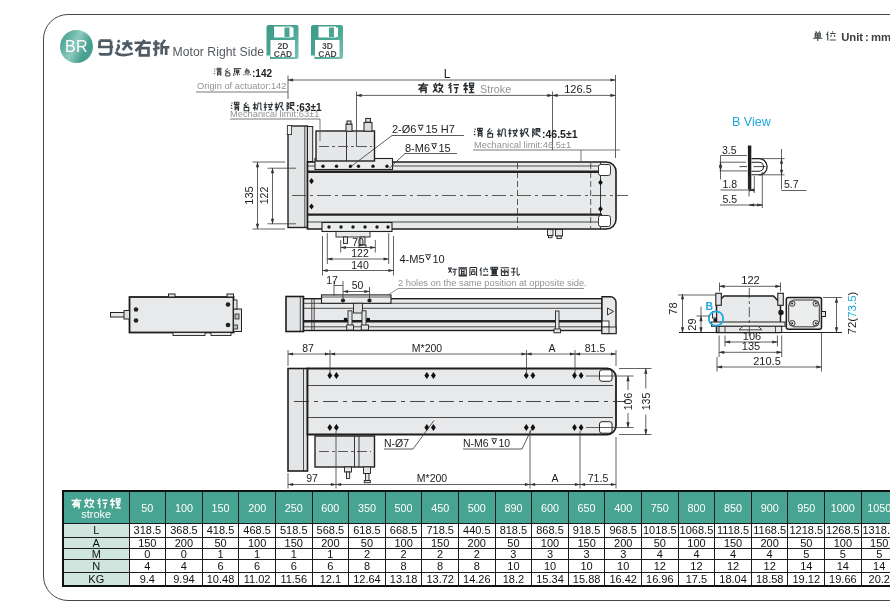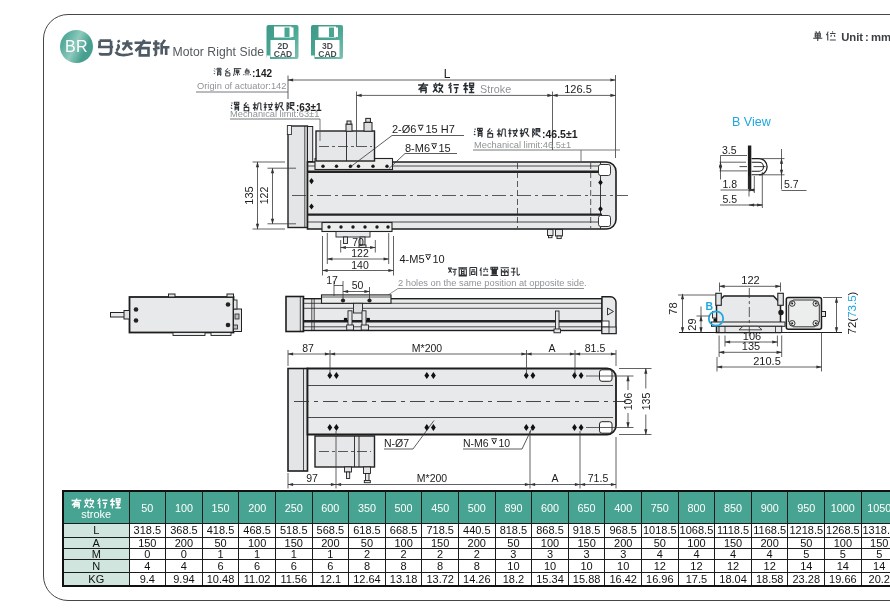--- a/index.html
+++ b/index.html
@@ -781,19 +781,19 @@
           <td>13.72</td>
           <td>14.26</td>
           <td>18.2</td>
           <td>15.34</td>
           <td>15.88</td>
           <td>16.42</td>
           <td>16.96</td>
           <td>17.5</td>
           <td>18.04</td>
           <td>18.58</td>
-          <td>23.28</td>
+          <td>19.12</td>
           <td>19.66</td>
           <td>20.2</td>
         </tr>
 </tbody>
     </table>
 </div>
 
 </body></html>

